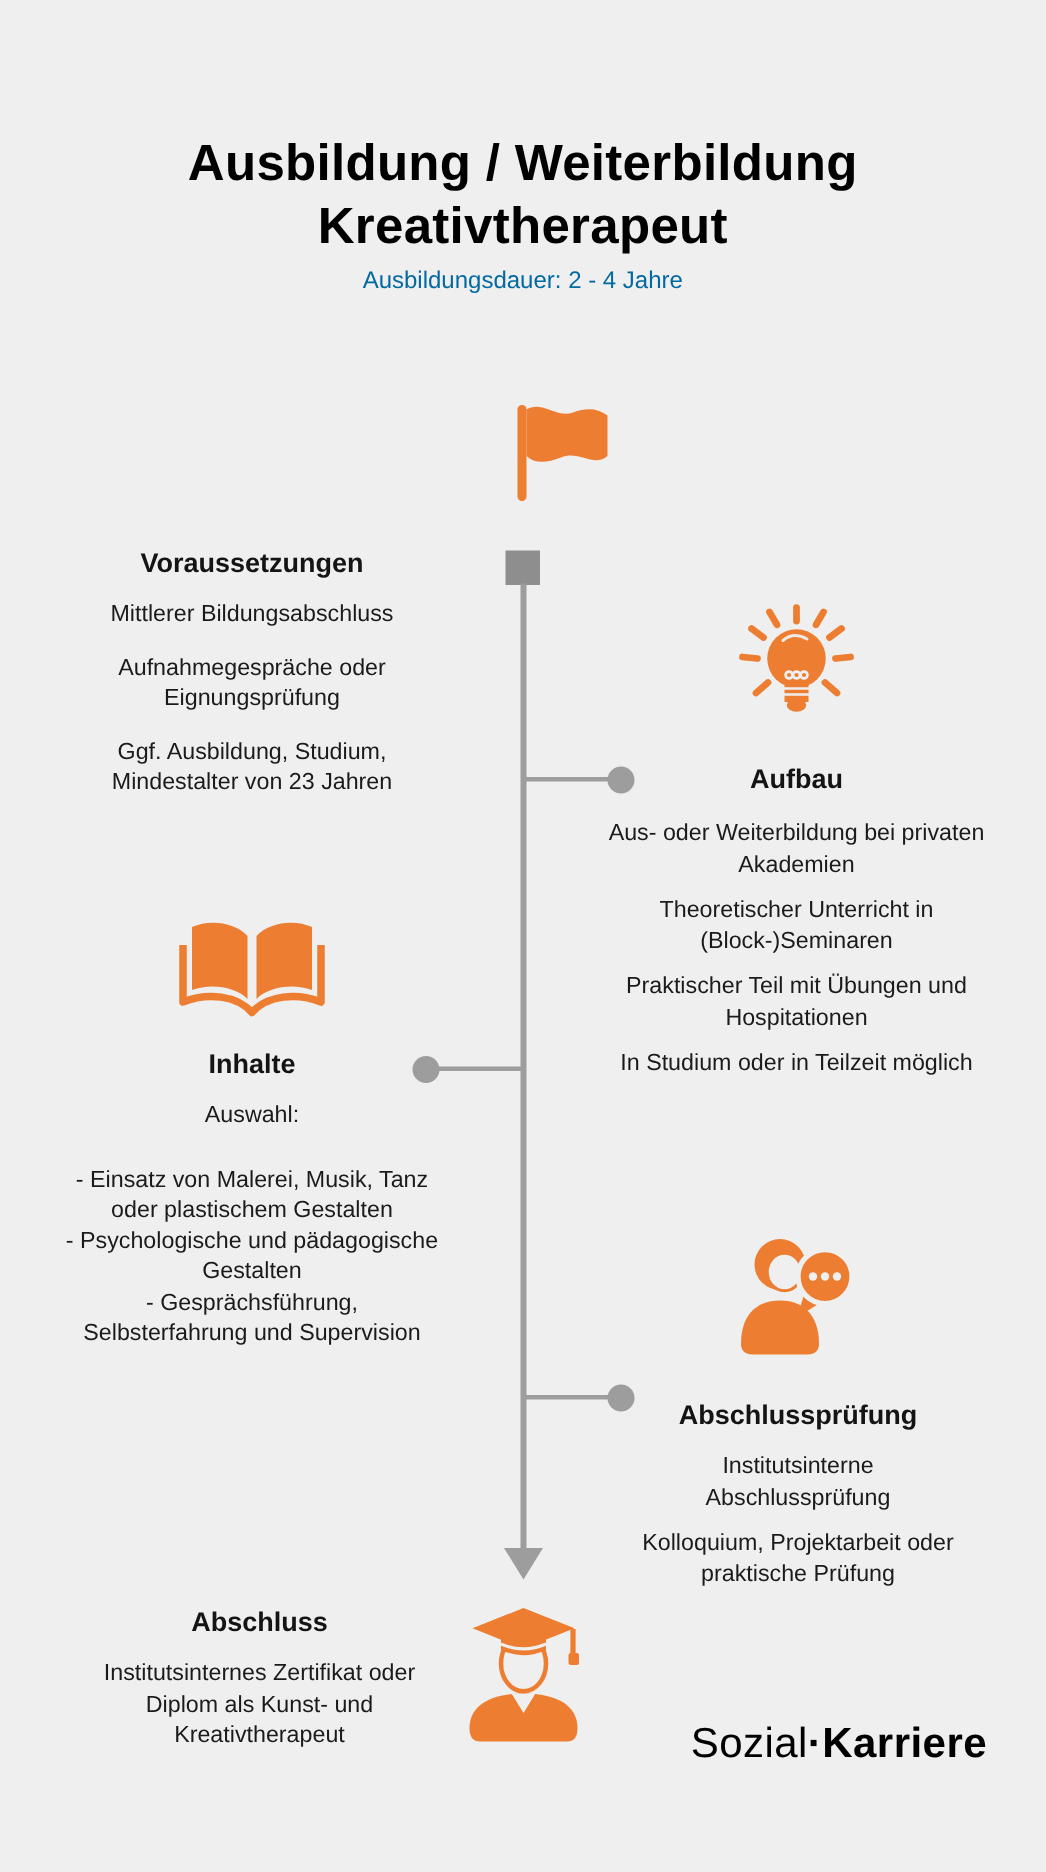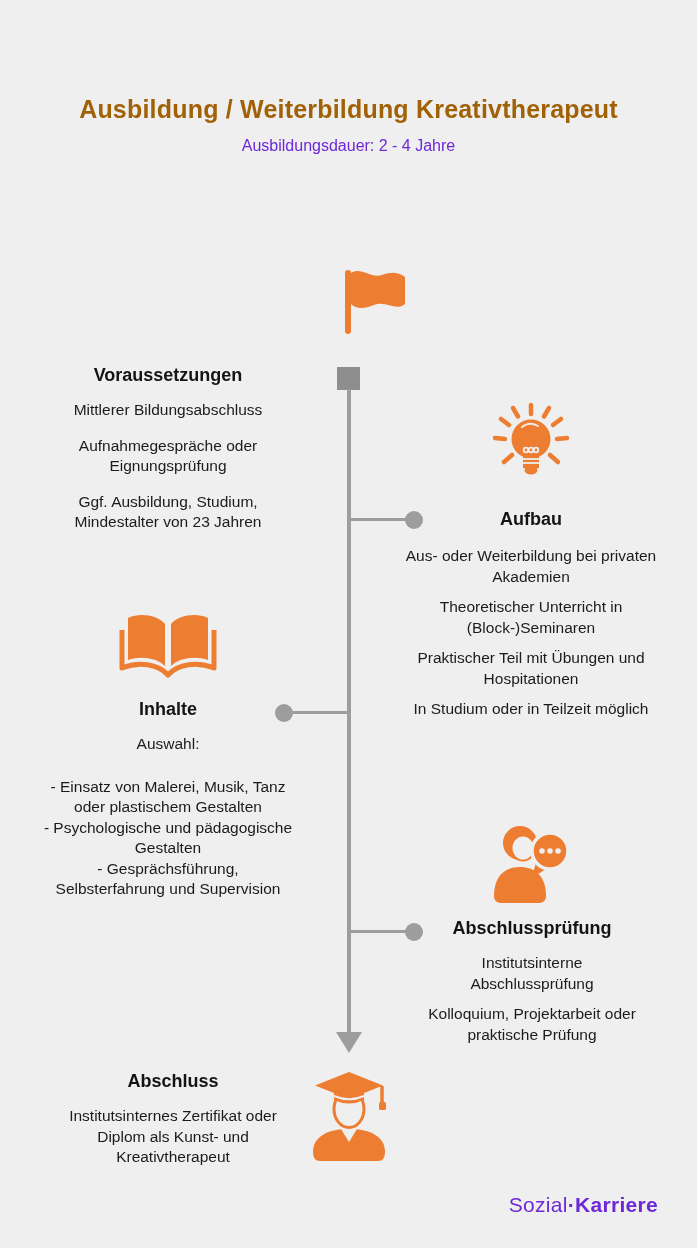--- a/index.html
+++ b/index.html
@@ -10,24 +10,24 @@
   }
   .canvas{
     position:relative;
     width:697px;height:1248px;
     background:#efefef;
     overflow:hidden;
   }
   
   .header{position:absolute;left:0;top:88px;width:697px;text-align:center;}
   .header h1{
-    margin:0;font-size:25px;font-weight:700;line-height:42px;color:#a16207;
+    margin:0;font-size:34px;font-weight:700;line-height:42px;color:#000000;
     letter-spacing:.2px;
   }
-  .header .subtitle{margin:6px 0 0;font-size:16px;line-height:20px;color:#6d28d9;}
+  .header .subtitle{margin:6px 0 0;font-size:16px;line-height:20px;color:#0369a1;}
   
   .tl-flag{position:absolute;left:344px;top:266px;}
   .tl-square{position:absolute;left:337px;top:367px;width:23px;height:23px;background:#8e8e8e;}
   .tl-line{position:absolute;left:347px;top:389px;width:4px;height:643px;background:#9d9d9d;}
   .tl-arrow{position:absolute;left:336px;top:1032px;width:0;height:0;
     border-left:13px solid transparent;border-right:13px solid transparent;
     border-top:21px solid #9d9d9d;}
   .conn{position:absolute;height:3px;background:#9d9d9d;}
   .conn-aufbau{left:349px;top:518px;width:66px;}
   .conn-inhalte{left:284px;top:711px;width:65px;}
@@ -46,27 +46,27 @@
   .sec-voraussetzungen h2{margin-bottom:12px;}
   .sec-voraussetzungen p{max-width:252px;}
   .sec-aufbau{left:391px;top:402px;width:280px;}
   .sec-aufbau h2{margin-top:16px;margin-bottom:14px;}
   .sec-aufbau p{max-width:252px;margin-bottom:10px;}
   .sec-inhalte{left:28px;top:612px;width:280px;}
   .sec-inhalte h2{margin-top:14px;margin-bottom:12px;}
   .sec-inhalte p{max-width:252px;margin-bottom:0;}
   .sec-inhalte p.lead{margin-bottom:22px;}
   .sec-pruefung{left:391px;top:818px;width:282px;}
-  .sec-pruefung h2{margin-top:11px;margin-bottom:12px;}
+  .sec-pruefung h2{margin-top:26px;margin-bottom:12px;}
   .sec-pruefung p{max-width:212px;margin-bottom:10px;}
   .sec-abschluss{left:28px;top:1068px;width:290px;}
   .sec-abschluss h2{margin-bottom:12px;}
   .sec-abschluss p{max-width:220px;}
   
-  .logo{position:absolute;right:39px;top:1193px;font-size:21px;color:#6d28d9;letter-spacing:.3px;}
+  .logo{position:absolute;right:39px;top:1146px;font-size:28px;color:#000000;letter-spacing:.3px;}
   .logo .light{font-weight:400;}
   .logo .sep{font-weight:700;}
   .logo .bold{font-weight:700;}
 </style>
 </head>
 <body>
 
 <div class="canvas">
 
   <div class="header">

